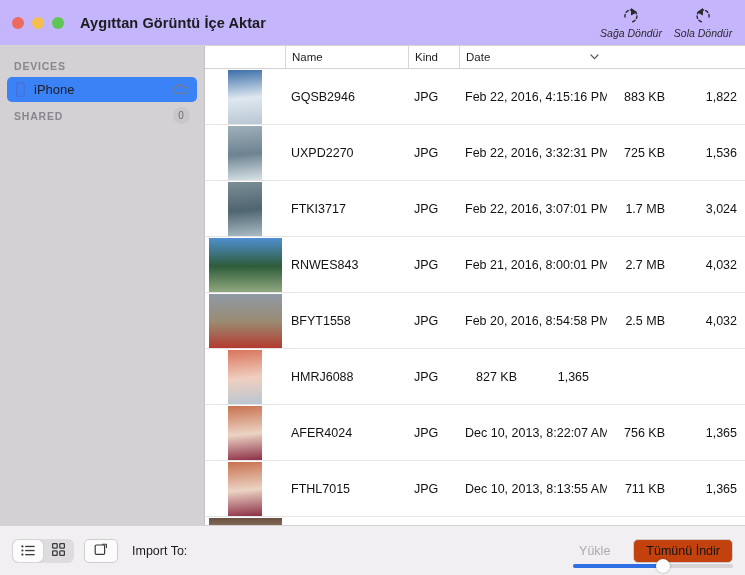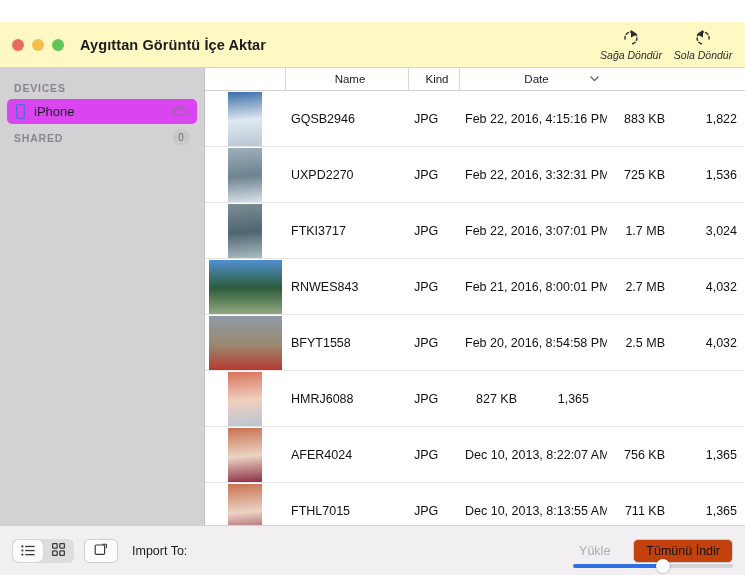--- a/index.html
+++ b/index.html
@@ -12,26 +12,25 @@
   .window {
     width: 745px; height: 575px;
     display: flex; flex-direction: column;
     position: relative;
     background: #ffffff;
   }
 
   
   .titlebar {
     height: 46px;
-    background: #fef9c3;
+    background: #c4b5fd;
     display: flex; align-items: center;
     position: relative;
     flex: 0 0 46px;
     border-bottom: 1px solid #d9d5d7;
-    margin-top: 22px;
   }
   .traffic { display: flex; gap: 8px; padding-left: 12px; align-items: center; }
   .tl { width: 12px; height: 12px; border-radius: 50%; display: block; }
   .tl.red { background: #ed6a5e; }
   .tl.yellow { background: #f5be4f; }
   .tl.green { background: #61c555; }
   .win-title {
     margin-left: 16px;
     font-size: 14.5px; font-weight: bold;
     color: #1c1c1e;
@@ -83,21 +82,21 @@
     display: flex; align-items: center; justify-content: center;
   }
   .sb-item {
     height: 25px; margin: 1px 7px;
     border-radius: 5px;
     display: flex; align-items: center;
     padding: 0 8px 0 9px;
     font-size: 13px; color: #1d1d1f;
     cursor: default;
   }
-  .sb-item.selected { background: #d946ef; }
+  .sb-item.selected { background: #3b82f6; }
   .sb-item-label { flex: 1 1 auto; margin-left: 9px; }
   .sb-phone-icon { display: flex; align-items: center; }
   .sb-cloud-icon { display: flex; align-items: center; }
 
   
   .main {
     flex: 1 1 auto;
     display: flex; flex-direction: column;
     min-width: 0;
     background: #ffffff;
@@ -113,21 +112,20 @@
   }
   .ch {
     display: flex; align-items: center;
     font-size: 11.5px; color: #1c1c1e;
     border-left: 1px solid #d7d7d9;
     padding-left: 6px;
     position: relative;
     cursor: default;
     overflow: hidden;
     white-space: nowrap;
-    justify-content: center;
   }
   .ch:first-child { border-left: none; }
   .ch.right { justify-content: flex-end; padding-right: 8px; padding-left: 0; margin-top: 37px; }
   .ch-sort {
     position: absolute; right: 8px; top: 50%;
     transform: translateY(-50%);
     display: flex; align-items: center;
   }
 
   

